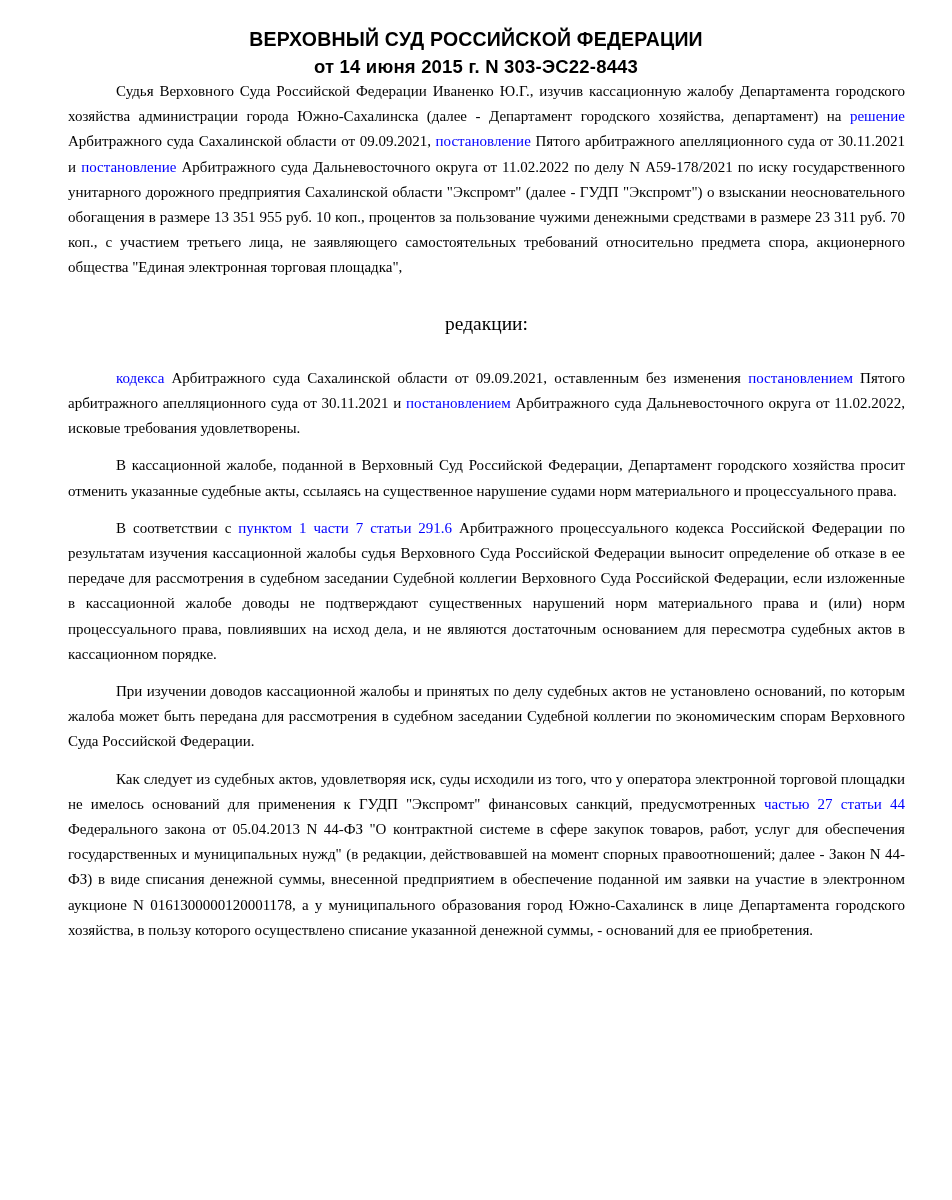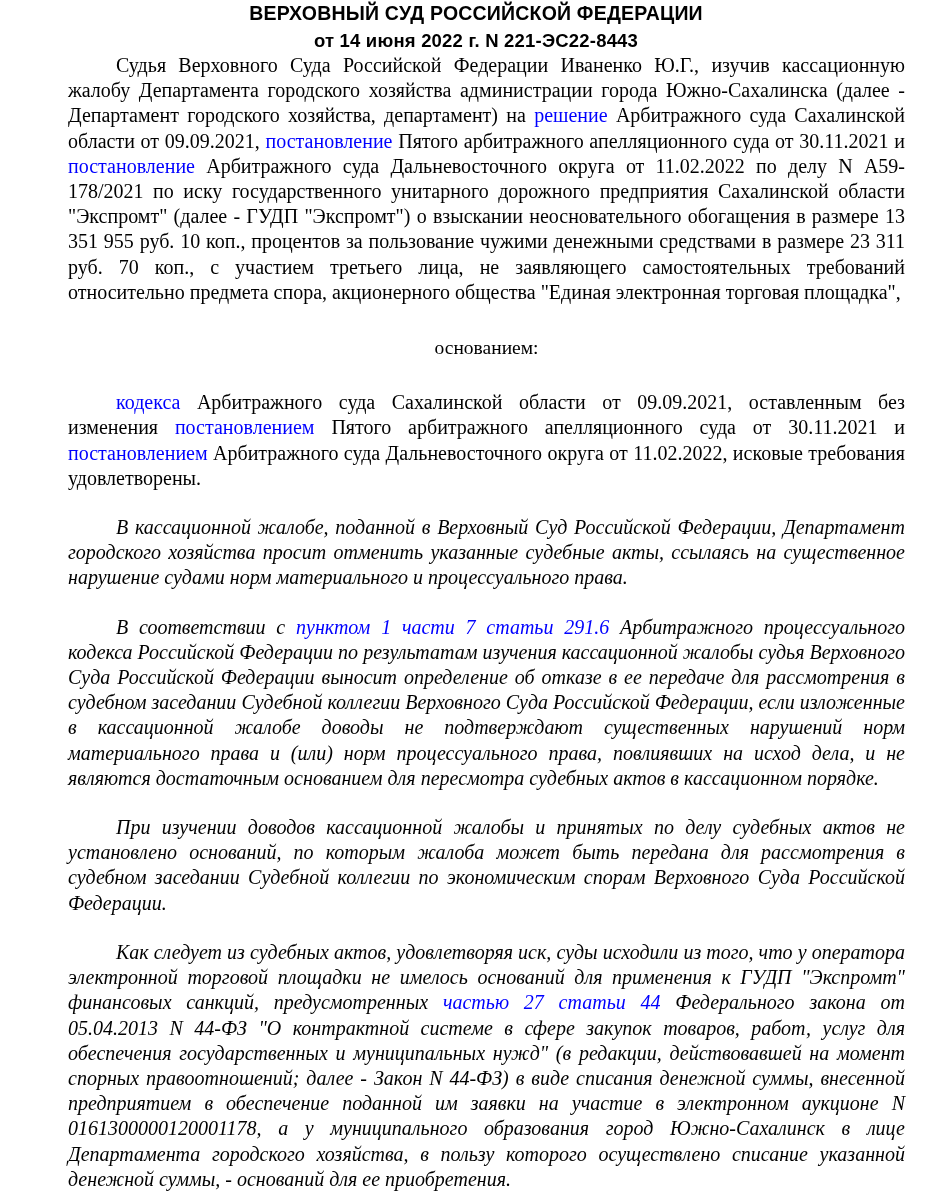--- a/index.html
+++ b/index.html
@@ -17,20 +17,21 @@
   }
   .page {
     width: 952px;
     min-height: 1200px;
     box-sizing: border-box;
     padding: 0;
     position: relative;
     background: #ffffff;
   }
   .head-block {
+    padding-top: 26px;
   }
   .doc-title,
   .doc-kind,
   .doc-ref {
     font-family: "Liberation Sans", "DejaVu Sans", sans-serif;
     font-weight: bold;
     text-align: center;
     color: #000000;
     letter-spacing: 0.2px;
   }
@@ -49,29 +50,28 @@
     line-height: 25px;
     margin: 2px 0 0 0;
   }
   .body-inner {
     width: 837px;
     margin-left: 68px;
   }
   p.para {
     text-align: justify;
     text-justify: inter-word;
-    font-size: 20px;
+    font-size: 15px;
     line-height: 25.2px;
     margin: 0;
     text-indent: 48px;
     hyphens: none;
   }
   p.para + p.para {
-    margin-top: 24px;
-    font-style: italic;
+    margin-top: 12px;
   }
   p.center-word {
     text-align: center;
     text-indent: 0;
     font-size: 19.5px;
     line-height: 25.2px;
     margin: 30px 0 0 0;
   }
   p.center-word + p.para {
     margin-top: 30px;
@@ -85,30 +85,30 @@
     cursor: pointer;
   }
 </style>
 </head>
 <body>
 
 <div class="page">
 
   <div class="head-block">
     <div class="doc-title">ВЕРХОВНЫЙ СУД РОССИЙСКОЙ ФЕДЕРАЦИИ</div>
-    <div class="doc-ref">от 14 июня 2022 г. N 221-ЭС22-8443</div>
+    <div class="doc-ref">от 14 июня 2015 г. N 303-ЭС22-8443</div>
   </div>
 
   <div class="body-inner">
 
     <p class="para first-para">
       <span>Судья Верховного Суда Российской Федерации Иваненко Ю.Г., изучив кассационную жалобу Департамента городского хозяйства администрации города Южно-Сахалинска (далее - Департамент городского хозяйства, департамент) на </span><a class="lnk">решение</a><span> Арбитражного суда Сахалинской области от 09.09.2021, </span><a class="lnk">постановление</a><span> Пятого арбитражного апелляционного суда от 30.11.2021 и </span><a class="lnk">постановление</a><span> Арбитражного суда Дальневосточного округа от 11.02.2022 по делу N А59-178/2021 по иску государственного унитарного дорожного предприятия Сахалинской области "Экспромт" (далее - ГУДП "Экспромт") о взыскании неосновательного обогащения в размере 13 351 955 руб. 10 коп., процентов за пользование чужими денежными средствами в размере 23 311 руб. 70 коп., с участием третьего лица, не заявляющего самостоятельных требований относительно предмета спора, акционерного общества "Единая электронная торговая площадка",</span>
     </p>
 
-    <p class="center-word">основанием:</p>
+    <p class="center-word">редакции:</p>
 
     <p class="para">
       <a class="lnk">кодекса</a><span> Арбитражного суда Сахалинской области от 09.09.2021, оставленным без изменения </span><a class="lnk">постановлением</a><span> Пятого арбитражного апелляционного суда от 30.11.2021 и </span><a class="lnk">постановлением</a><span> Арбитражного суда Дальневосточного округа от 11.02.2022, исковые требования удовлетворены.</span>
     </p>
 
     <p class="para">
       <span>В кассационной жалобе, поданной в Верховный Суд Российской Федерации, Департамент городского хозяйства просит отменить указанные судебные акты, ссылаясь на существенное нарушение судами норм материального и процессуального права.</span>
     </p>
 
     <p class="para">

